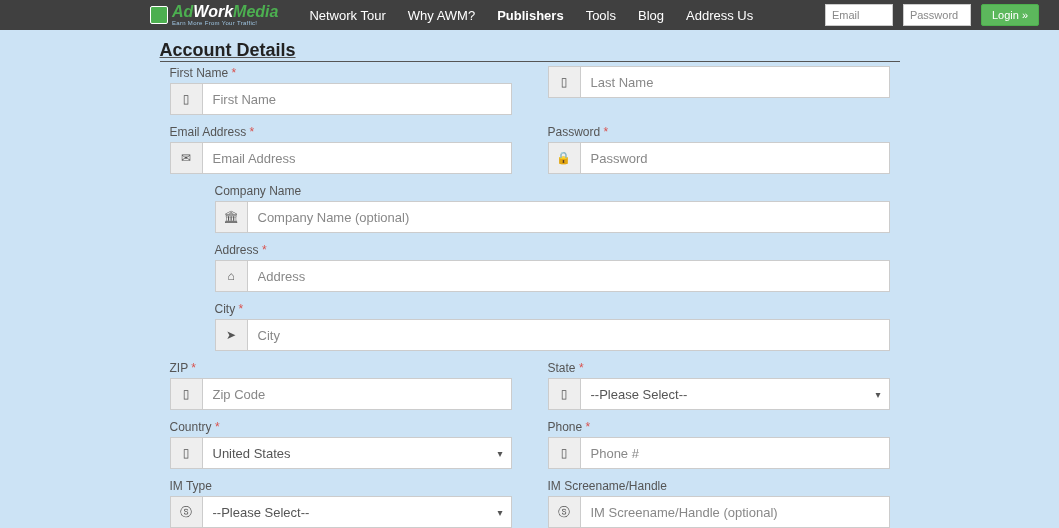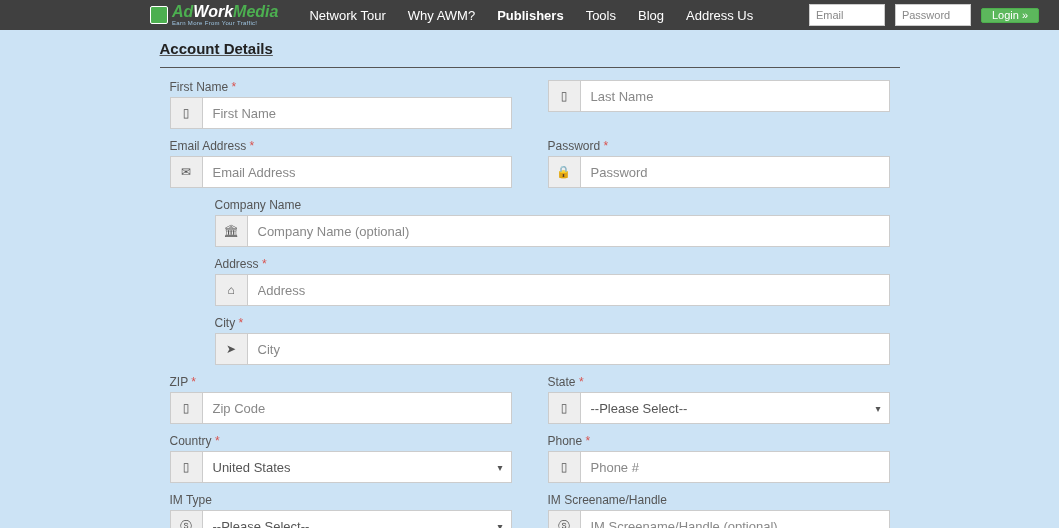--- a/index.html
+++ b/index.html
@@ -54,44 +54,44 @@
       cursor: pointer;
       padding: 0 6px;
     }
     .nav-item.active { font-weight: bold; }
     .flex-spacer { flex: 1; }
     .login-input {
       height: 22px;
       border: 1px solid #ccc;
       padding: 0 6px;
       font-size: 11px;
-      width: 76px;
+      width: 68px;
     }
     .login-btn {
       background: #5cb85c;
       color: #fff;
       border: 1px solid #4cae4c;
-      height: 15px;
+      height: 22px;
       padding: 0 10px;
       font-size: 11px;
       cursor: pointer;
       border-radius: 2px;
     }
     .container {
       max-width: 740px;
       margin: 0 auto;
       padding: 10px 0 20px;
     }
     .section-header {
-      font-size: 15px;
+      font-size: 18px;
       font-weight: bold;
       color: #222;
       border-bottom: 1px solid #555;
-      padding-bottom: 10px;
-      margin-bottom: 12px;
+      padding-bottom: 0;
+      margin-bottom: 4px;
       text-decoration: underline;
       text-decoration-color: #555;
     }
     .form-body { padding: 0 10px; }
     .row {
       display: flex;
       gap: 36px;
       margin-bottom: 10px;
     }
     .col { flex: 1; }

